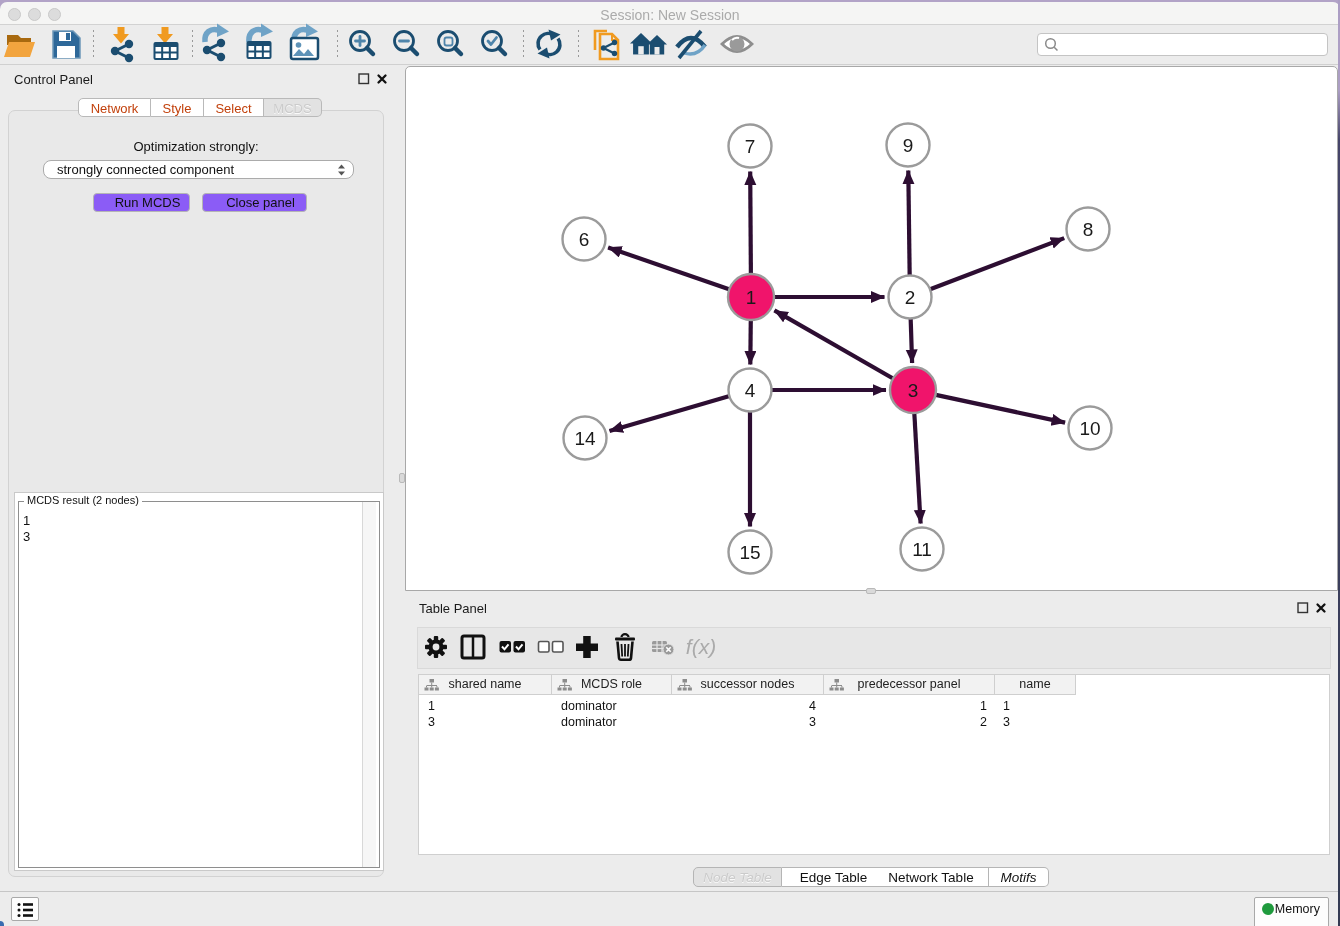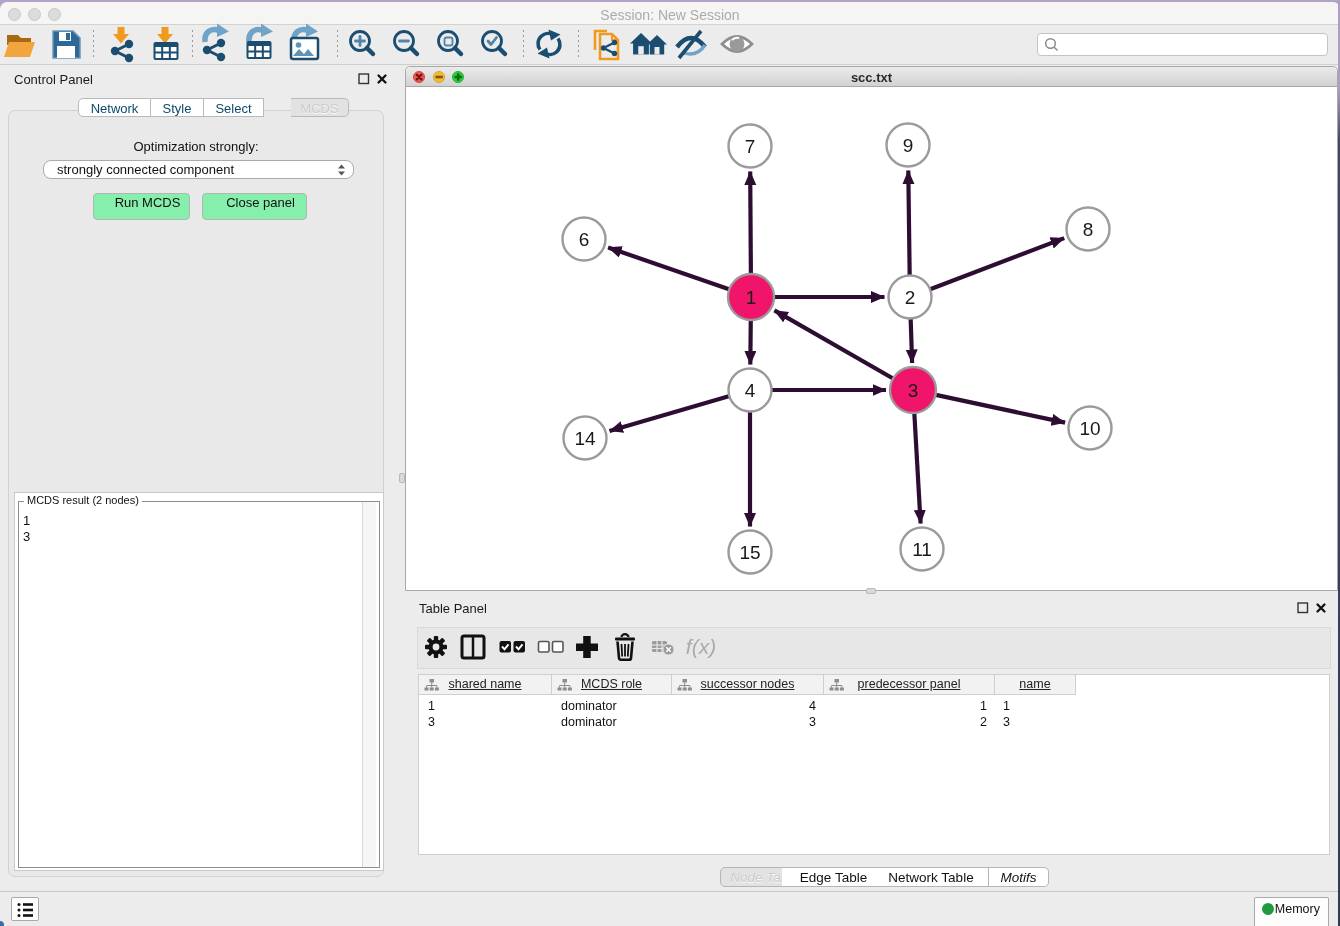--- a/index.html
+++ b/index.html
@@ -8,38 +8,38 @@
 #deskstrip{left:0;top:0;width:1340px;height:26px;background:#b2a3c7;}
 #titlebar{left:0;top:2px;width:1340px;height:23px;background:#f5f5f4;border-radius:7px 7px 0 0;border-bottom:1px solid #d2d2d2;box-sizing:border-box;}
 .tl{position:absolute;top:6px;width:13px;height:13px;border-radius:50%;background:#dcdcdc;border:1px solid #c9c9c9;box-sizing:border-box;}
 #apptitle{left:0;top:5px;width:1340px;text-align:center;font-size:14px;color:#ababab;}
 #toolbar{left:0;top:25px;width:1340px;height:40px;background:#ececec;border-bottom:1px solid #d0d0d0;box-sizing:border-box;}
 .tbsep{position:absolute;top:5px;width:1px;height:30px;background-image:linear-gradient(#999 2px,transparent 2px);background-size:1px 5px;}
 #searchbox{position:absolute;left:1037px;top:8px;width:289px;height:21px;background:#fff;border:1px solid #c4c4c4;border-radius:4px;}
 #cpanel{left:0;top:66px;width:392px;height:825px;background:#ececec;}
 #cpanel .hdr{position:absolute;left:14px;top:6px;font-size:13px;color:#1a1a1a;}
 #cpinner{position:absolute;left:8px;top:44px;width:376px;height:767px;background:#e9e9e9;border:1px solid #d2d2d2;border-radius:7px;box-sizing:border-box;}
-.tab{position:absolute;height:19px;line-height:19px;text-align:center;background:#fff;border:1px solid #b9b9b9;box-sizing:border-box;font-size:13px;color:#0c4a6e;}
-.dis{background:#e2e2e2 !important;color:#cbcbcb !important;text-shadow:0 1px 0 #fafafa;margin-left:27px;}
+.tab{position:absolute;height:19px;line-height:19px;text-align:center;background:#fff;border:1px solid #b9b9b9;box-sizing:border-box;font-size:13px;color:#c2410c;}
+.dis{background:#e2e2e2 !important;color:#cbcbcb !important;text-shadow:0 1px 0 #fafafa;}
 #optlabel{left:0;top:73px;width:392px;text-align:center;font-size:13px;color:#111;}
 #dropdown{left:43px;top:94px;width:311px;height:19px;background:#fff;border:1px solid #ababab;border-radius:8px;font-size:13px;color:#111;line-height:17px;padding-left:13px;box-sizing:border-box;}
-.btn{position:absolute;height:27px;background:#86efac;border:1px solid #b5b5b5;border-radius:4px;font-size:13px;color:#111;text-align:center;line-height:17px;box-sizing:border-box;padding-left:12px;}
+.btn{position:absolute;height:19px;background:#8b5cf6;border:1px solid #b5b5b5;border-radius:4px;font-size:13px;color:#111;text-align:center;line-height:17px;box-sizing:border-box;padding-left:12px;}
 #mcdsbox{left:14px;top:426px;width:370px;height:379px;background:#fff;border:1px solid #c9c9c9;box-sizing:border-box;}
 #mcdsfs{position:absolute;left:3px;top:8px;right:3px;bottom:2px;border:1px solid #8e8e8e;}
 #mcdslegend{position:absolute;left:5px;top:-8px;background:#fff;font-size:11px;color:#111;padding:0 3px;}
 #mcdstext{position:absolute;left:4px;top:11px;font-size:13px;color:#111;line-height:16px;}
 #mcdssb{position:absolute;right:3px;top:0px;width:13px;bottom:0px;background:#f6f6f6;border-left:1px solid #d8d8d8;}
 #netwin{left:405px;top:66px;width:933px;height:525px;background:#fff;border:1px solid #a8a8a8;border-radius:5px 5px 0 0;box-sizing:border-box;}
 #nettitle{position:absolute;left:0;top:0;width:100%;height:20px;background:linear-gradient(#ebebeb,#d2d2d2);border-bottom:1px solid #a8a8a8;border-radius:5px 5px 0 0;box-sizing:border-box;}
 .light{position:absolute;top:4px;width:12px;height:12px;border-radius:50%;box-sizing:border-box;}
 #scctitle{position:absolute;left:0;top:3px;width:100%;text-align:center;font-size:13px;font-weight:700;color:#2a2a2a;}
 #tpanel{left:405px;top:597px;width:933px;height:294px;background:#ececec;}
 #ttools{position:absolute;left:12px;top:30px;width:914px;height:42px;background:#e7e7e7;border:1px solid #d9d9d9;box-sizing:border-box;}
 #ttable{position:absolute;left:13px;top:77px;width:912px;height:181px;background:#fff;border:1px solid #cfcfcf;box-sizing:border-box;}
-.th{position:absolute;top:0;height:20px;background:#f2f2f2;border-right:1px solid #cfcfcf;border-bottom:1px solid #cfcfcf;box-sizing:border-box;font-size:12.5px;color:#222;text-align:center;line-height:19px;text-decoration:underline;}
+.th{position:absolute;top:0;height:20px;background:#f2f2f2;border-right:1px solid #cfcfcf;border-bottom:1px solid #cfcfcf;box-sizing:border-box;font-size:12.5px;color:#222;text-align:center;line-height:19px;}
 .td{position:absolute;font-size:12.5px;color:#111;height:16px;line-height:16px;}
 .btab{position:absolute;height:20px;line-height:20px;text-align:center;background:#fff;border:1px solid #b5b5b5;box-sizing:border-box;font-size:13.5px;color:#111;}
 #statusbar{left:0;top:891px;width:1340px;height:35px;background:#ececec;border-top:1px solid #c6c6c6;box-sizing:border-box;}
 .sbtn{position:absolute;top:5px;background:#fdfdfd;border:1px solid #a9a9a9;box-sizing:border-box;border-radius:2px;}
 #rightedge{left:1338px;top:0;width:2px;height:926px;background:linear-gradient(#ac9ec4 0px,#ac9ec4 90px,#46456a 140px,#333a52 926px);}
 svg{position:absolute;overflow:visible;}
 svg text{font-family:"Liberation Sans",sans-serif;}
 </style>
 </head>
 <body>
@@ -185,32 +185,20 @@
   <div class="btn" style="left:202px;top:127px;width:105px;">Close panel</div>
   <div class="abs" id="mcdsbox">
     <div id="mcdsfs">
       <div id="mcdslegend">MCDS result (2 nodes)</div>
       <div id="mcdstext">1<br>3</div>
       <div id="mcdssb"></div>
     </div>
   </div>
 </div>
 <div class="abs" id="netwin">
-  <div id="nettitle">
-    <div class="light" style="left:7px;top:3.5px;background:#ed5a52;border:1px solid #d14842;"></div>
-    <div class="light" style="left:27px;top:3.5px;background:#f3bb30;border:1px solid #d9a526;"></div>
-    <div class="light" style="left:46px;top:3.5px;background:#30ce3c;border:1px solid #25b032;"></div>
-    <svg style="left:7px;top:3.5px;" width="52" height="12">
-      <path d="M3.8,3.8 l4.6,4.6 M8.4,3.8 l-4.6,4.6" stroke="#7d120d" stroke-width="2.3" stroke-linecap="round"></path>
-      <line x1="22.5" y1="6" x2="29.8" y2="6" stroke="#7a5a0a" stroke-width="2.6"></line>
-      <line x1="41.5" y1="6" x2="48.8" y2="6" stroke="#0c6f12" stroke-width="2.6"></line>
-      <line x1="45.2" y1="2.3" x2="45.2" y2="9.7" stroke="#0c6f12" stroke-width="2.6"></line>
-    </svg>
-    <div id="scctitle">scc.txt</div>
-  </div>
   <svg id="graph" style="left:0;top:20px;" width="931" height="506" viewBox="0 0 931 506">
     <g stroke="#2d0e32" stroke-width="4.2" marker-end="url(#arr)">
       <line x1="344.9" y1="189.0" x2="344.2" y2="84.5"></line>
       <line x1="325.2" y1="203.1" x2="202.1" y2="160.4"></line>
       <line x1="366.0" y1="210.0" x2="478.5" y2="210.0"></line>
       <line x1="344.8" y1="231.0" x2="344.3" y2="277.5"></line>
       <line x1="503.7" y1="190.5" x2="502.3" y2="83.5"></line>
       <line x1="522.2" y1="203.0" x2="658.2" y2="151.1"></line>
       <line x1="504.6" y1="229.5" x2="506.1" y2="276.0"></line>
       <line x1="488.8" y1="292.5" x2="368.4" y2="223.4"></line>

